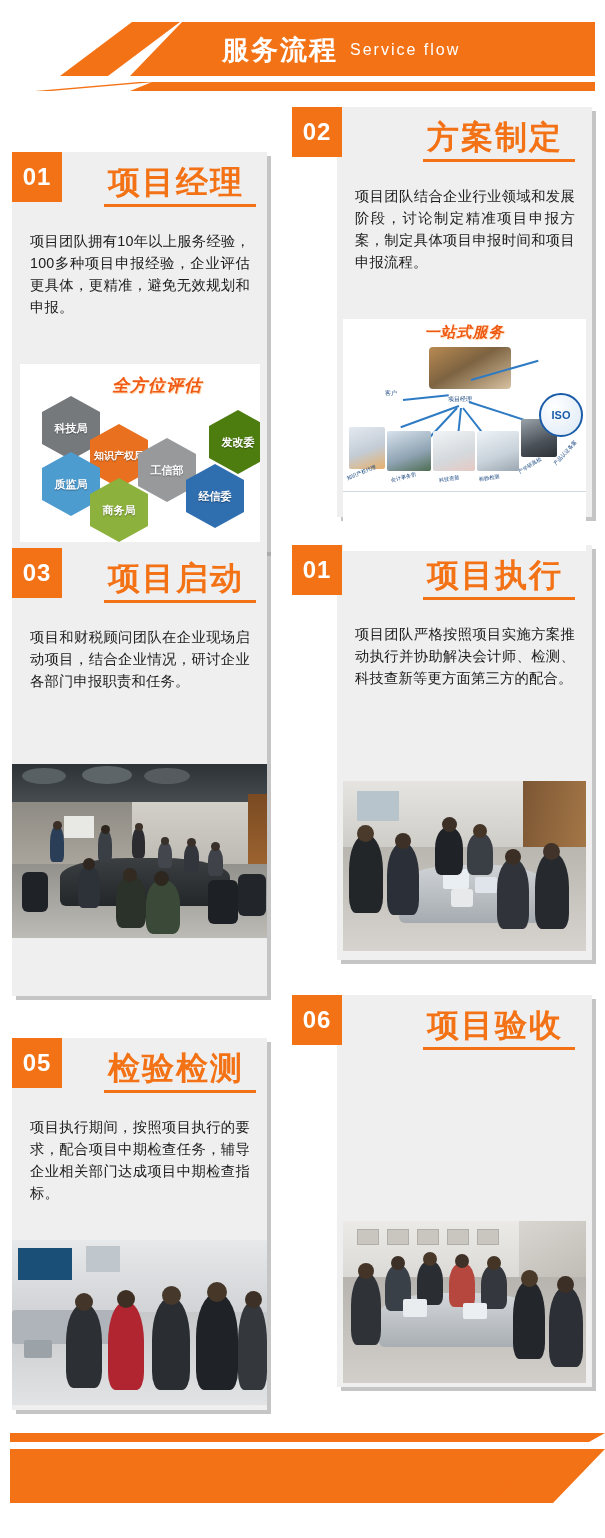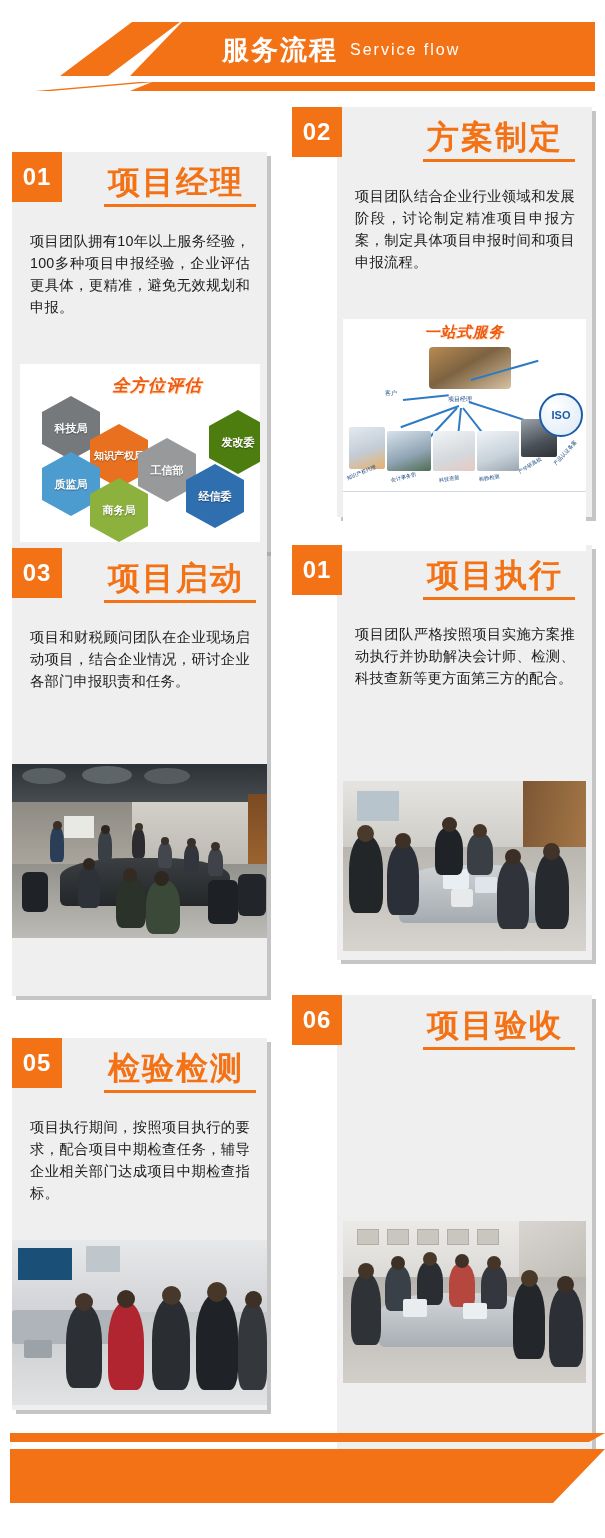--- a/index.html
+++ b/index.html
@@ -335,21 +335,21 @@
         <div class="sc-head" style="left:150px; top:46px; width:19px; height:19px; background:#47382c;"></div>
         <div class="sc-p" style="left:184px; top:54px; width:42px; height:96px; background:#1f2226;"></div>
         <div class="sc-head" style="left:195px; top:42px; width:20px; height:20px; background:#463729;"></div>
         <div class="sc-p" style="left:226px; top:62px; width:29px; height:88px; background:#34383d;"></div>
         <div class="sc-head" style="left:233px; top:51px; width:17px; height:17px; background:#3d3026;"></div>
         <div class="sc-rect" style="left:12px; top:100px; width:28px; height:18px; background:#9ba2a8; border-radius:2px;"></div>
       </div>
     </div>
   </div>
 
-  <div class="card" style="left:337px; top:995px; width:255px; height:454px;">
+  <div class="card" style="left:337px; top:995px; width:255px; height:392px;">
     <div class="card-panel"></div>
     <div class="badge" style="left:-45px; top:0px;">06</div>
     <div class="card-title" style="left:90px; top:14px;">项目验收</div>
     <div class="card-title-rule" style="left:86px; top:52px; width:152px;"></div>
 
     <div class="card-photo" style="left:6px; top:226px; width:243px; height:162px;">
       <div class="scene">
         <div class="sc-wall" style="top:0; height:56px; background:linear-gradient(180deg,#eceae6,#dcdad6);"></div>
         <div class="sc-rect" style="left:14px; top:8px; width:22px; height:16px; background:#c9c6c0; border:1px solid #b2aea7;"></div>
         <div class="sc-rect" style="left:44px; top:8px; width:22px; height:16px; background:#c9c6c0; border:1px solid #b2aea7;"></div>

